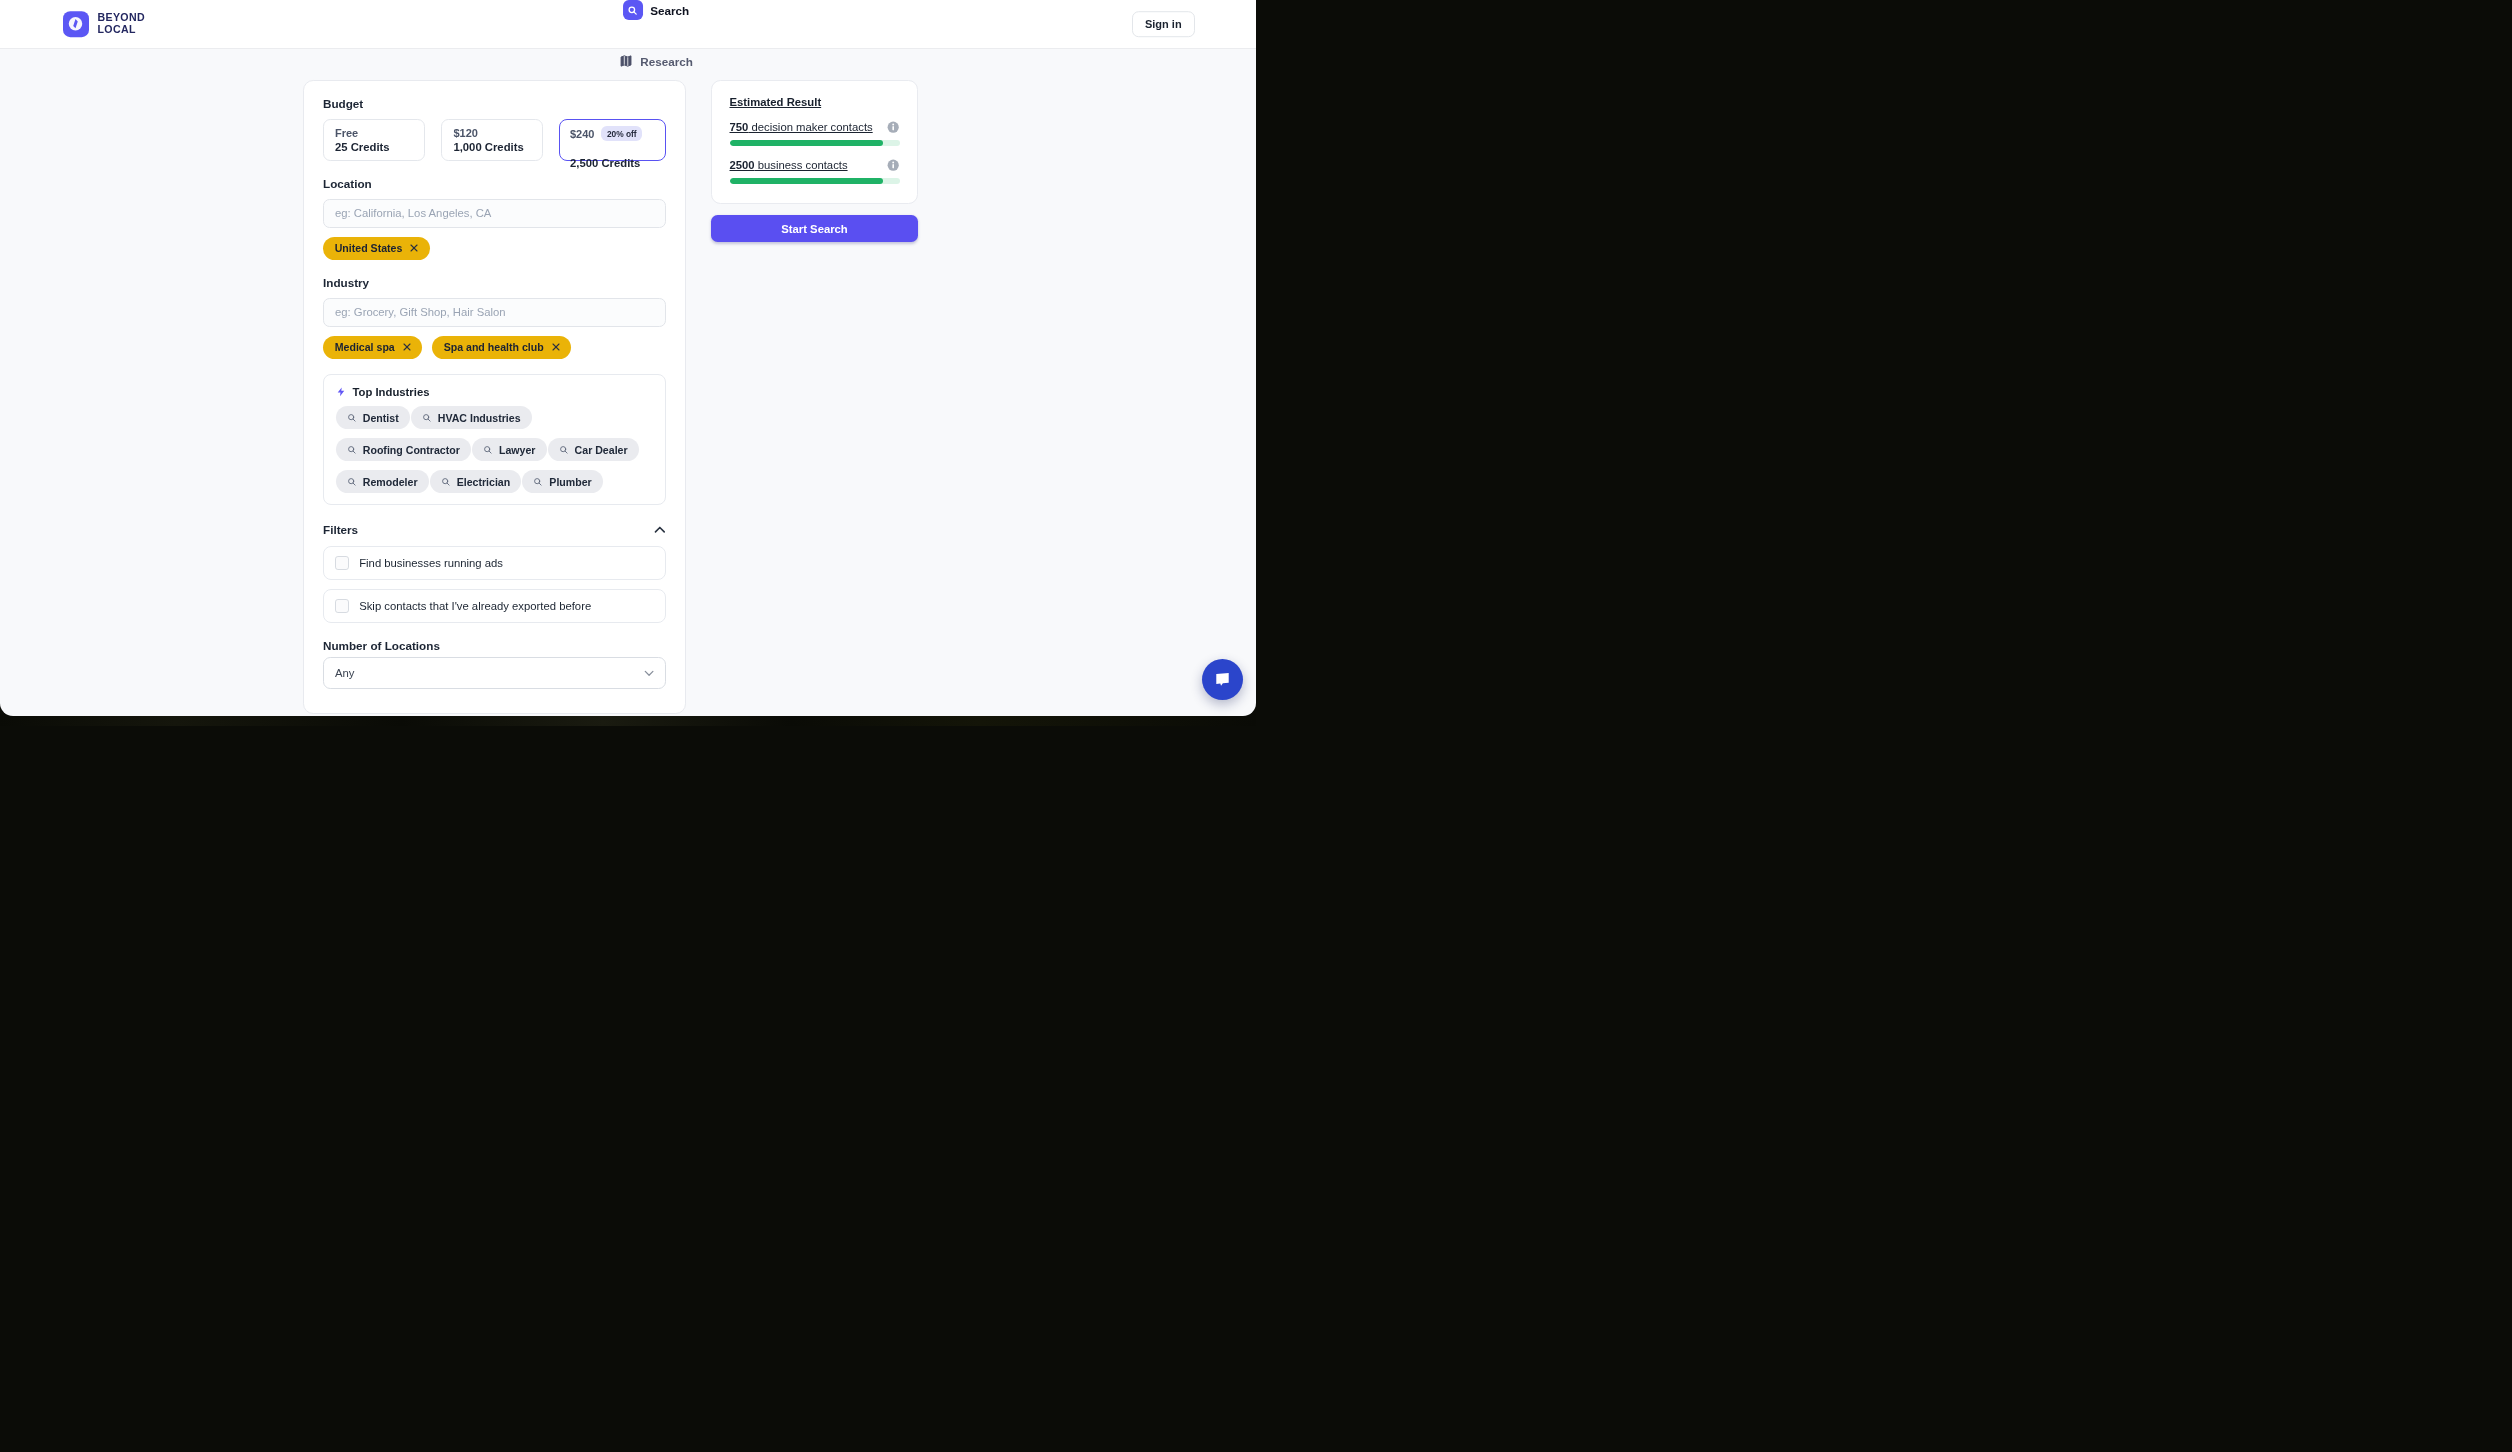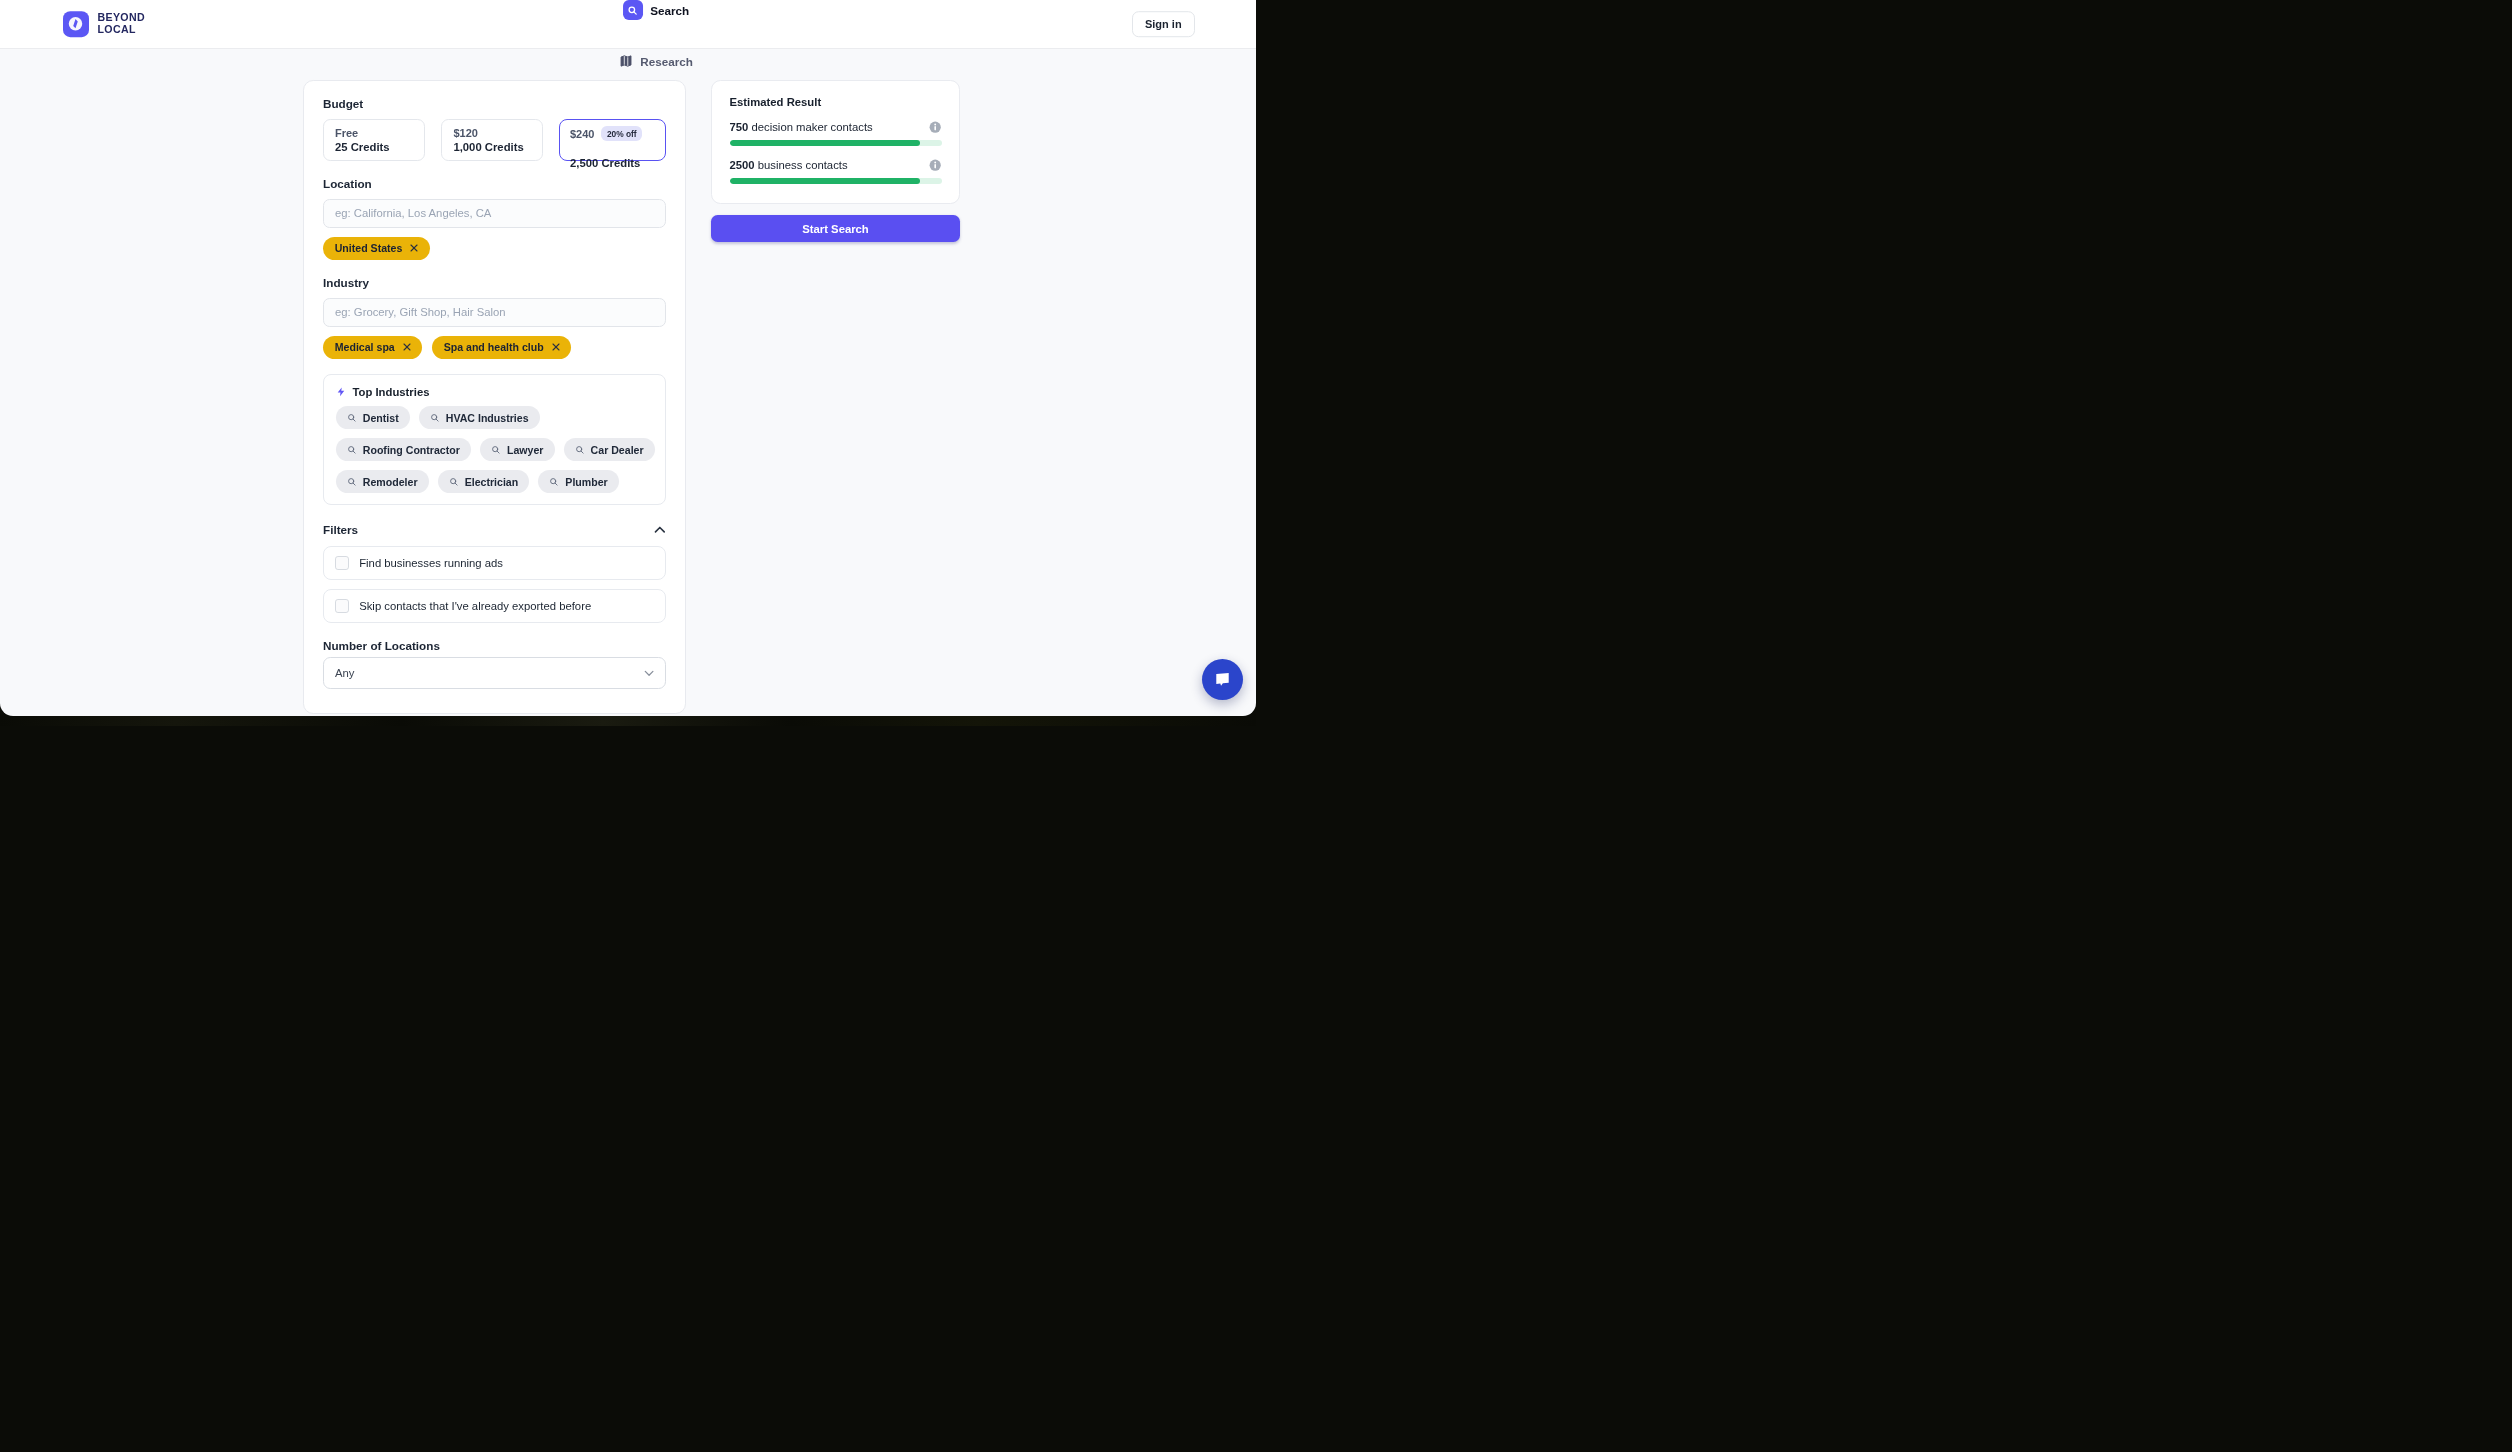--- a/index.html
+++ b/index.html
@@ -55,21 +55,21 @@
     background:#ffffff; border:0.7px solid #e3e6ea; border-radius:6.6px;
     padding:5.8px 12.4px; font-size:11px; font-weight:700; color:#1b2330; cursor:pointer;
   }
 
   
   .form-card {
     position:absolute; left:303px; top:80px; width:383px; bottom:1.5px;
     background:#ffffff; border:0.7px solid #e8eaef; border-radius:10.2px;
     padding:16px 19px 13px 19px; overflow:hidden;
   }
-  .right-col { position:absolute; left:711px; top:80px; width:249px; }
+  .right-col { position:absolute; left:711px; top:80px; width:207px;text-decoration:underline; }
 
   .section-label { font-size:11.7px; font-weight:600; color:#1c2534; line-height:14.6px; }
   .bold-label { font-weight:700; }
 
   
   .budget-row { display:flex; gap:16px; margin-top:7.3px; }
   .budget-card {
     border:0.7px solid #e4e7ec; border-radius:7.3px; background:#fff;
     padding:7.3px 11px; height:42px; cursor:pointer;
     display:flex; flex-direction:column; justify-content:space-between;
@@ -99,21 +99,21 @@
     display:inline-flex; align-items:center; gap:8px; height:23.4px;
     background:#eab308; border-radius:730px; padding:0 11.7px;
     font-size:10.6px; font-weight:700; color:#1b2233; cursor:default;
   }
   .chip .x { display:flex; cursor:pointer; }
 
   
   .ti-box { margin-top:14.6px; border:0.7px solid #e7eaef; border-radius:8px; padding:11px 11.7px; }
   .ti-head { display:flex; align-items:center; gap:6.6px; margin-bottom:8.8px; }
   .ti-title { font-size:11.3px; font-weight:700; color:#18202c; }
-  .pill-row { display:flex; gap:9px; margin-bottom:8.8px; }
+  .pill-row { display:flex; gap:1px; margin-bottom:8.8px; }
   .pill-row:last-child { margin-bottom:0; }
   .pill {
     display:inline-flex; align-items:center; gap:6.6px; height:23px;
     background:#eaebef; border-radius:730px; padding:0 11px;
     font-size:10.6px; font-weight:700; color:#202939; cursor:pointer; white-space:nowrap;
   }
 
   
   .filters-head { margin-top:17.5px; display:flex; align-items:center; justify-content:space-between; }
   .filter-option {

